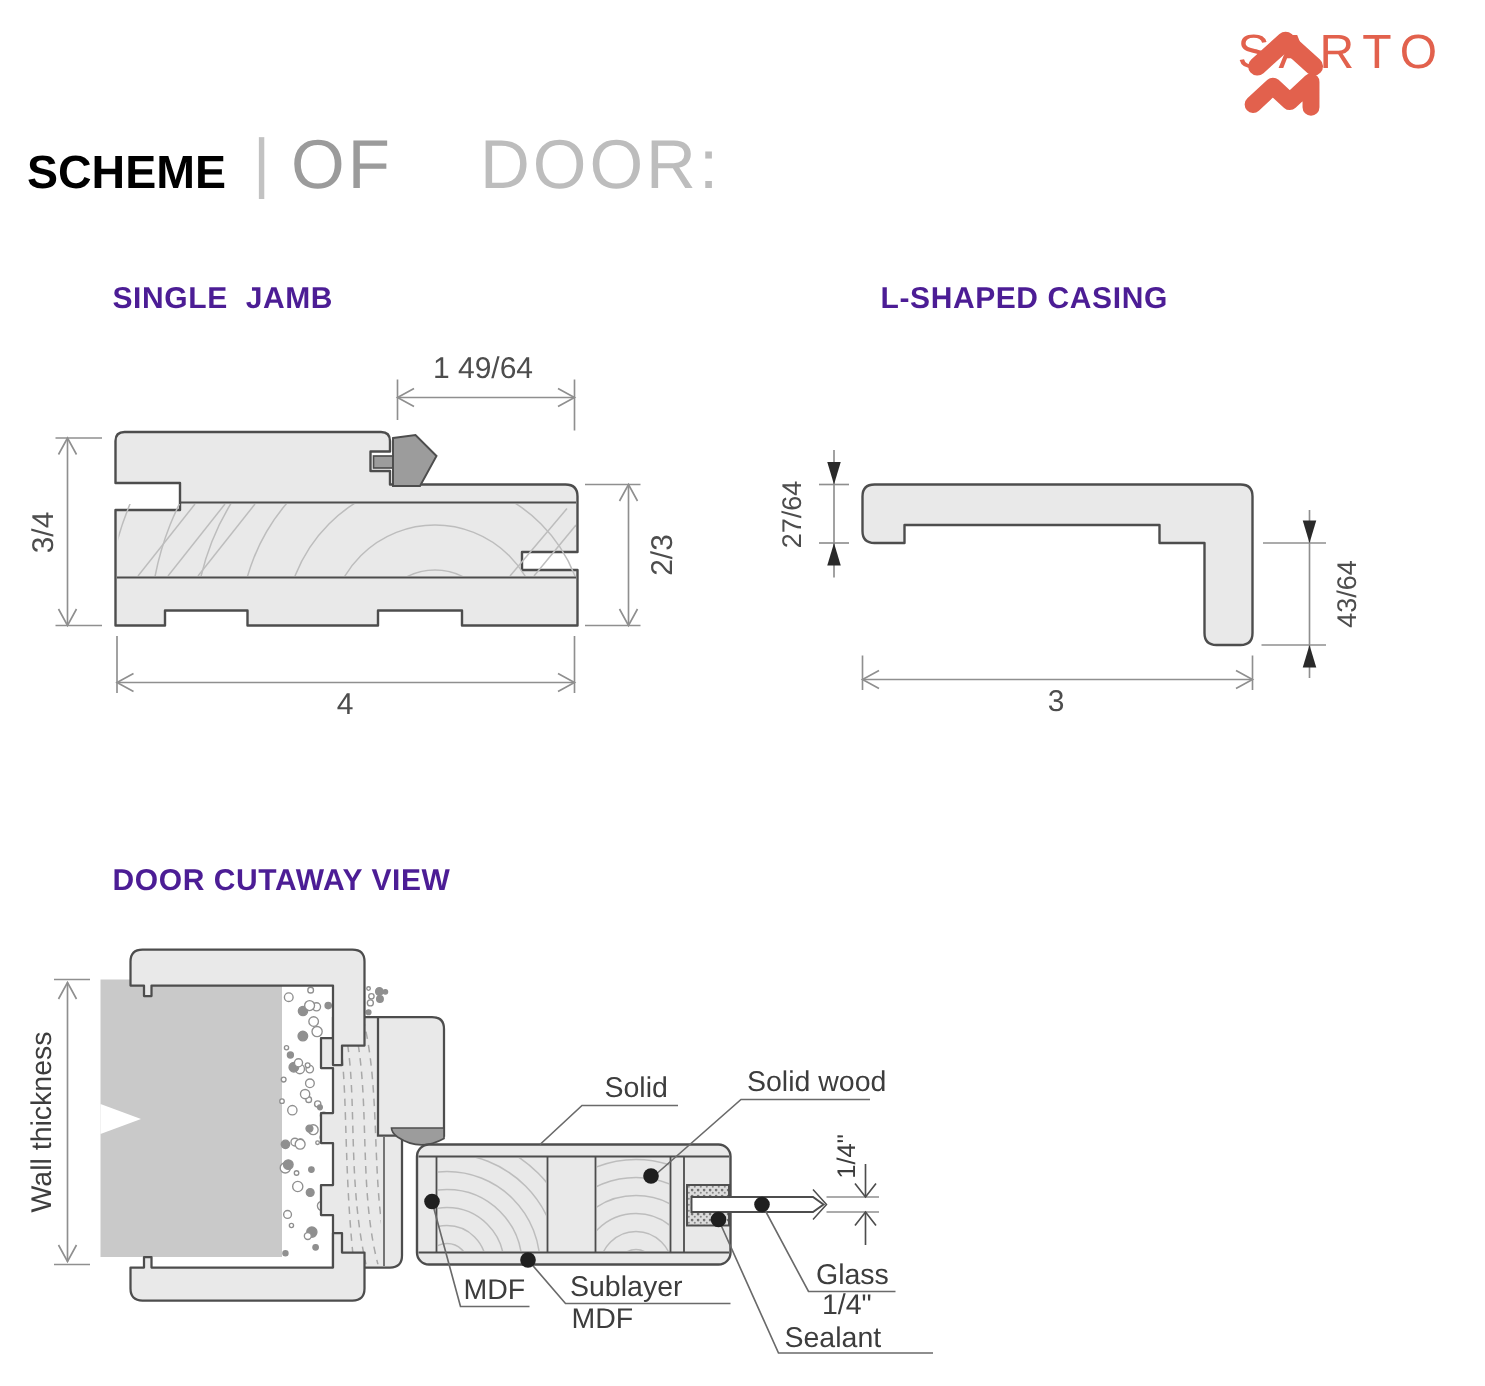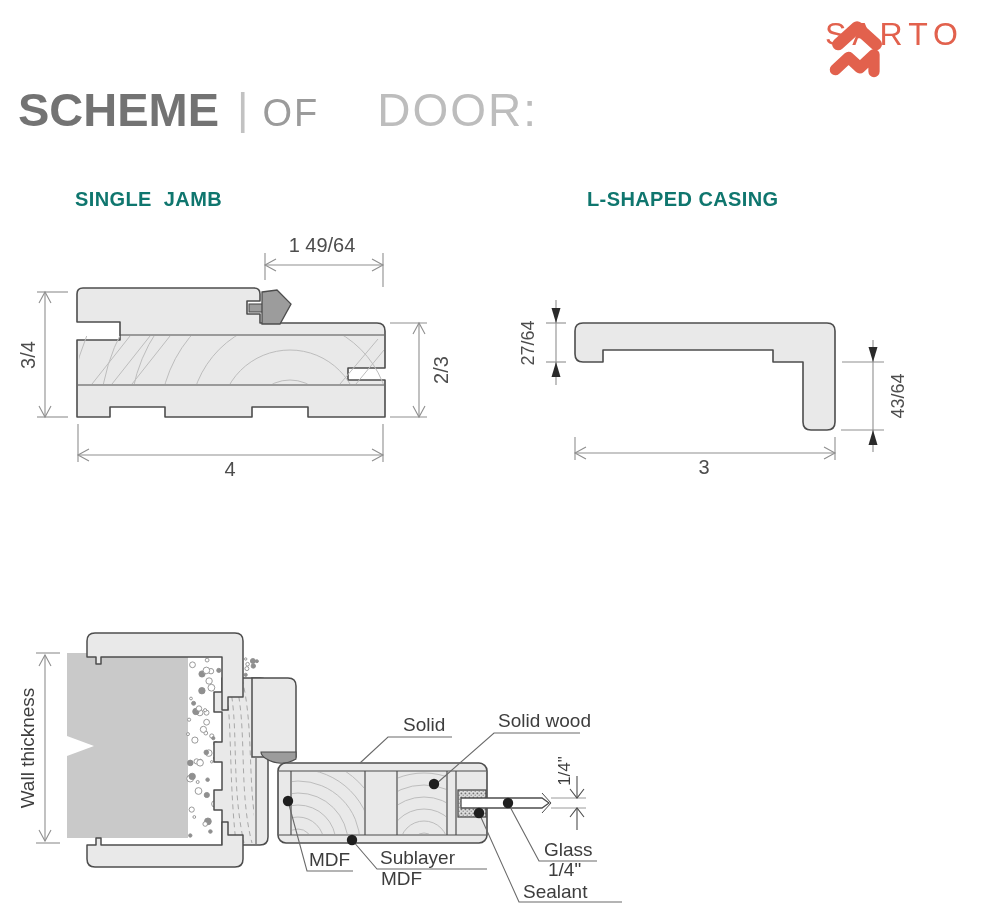--- a/index.html
+++ b/index.html
@@ -7,27 +7,27 @@
     position:relative;width:990px;height:924px;background:#ffffff;overflow:hidden;
     font-family:"Liberation Sans",sans-serif;
   }
   
   .logo{position:absolute;top:16px;right:26px;display:flex;align-items:center;gap:14px;}
   .logo-text{
     font-size:32px;letter-spacing:6px;color:#e2614d;font-weight:400;
   }
   
   .title{position:absolute;left:18px;top:82px;white-space:nowrap;}
-  .title .t-main{font-size:47px;font-weight:700;color:#737373;letter-spacing:0px;text-align:center;}
+  .title .t-main{font-size:31px;font-weight:700;color:#000000;letter-spacing:0px;text-align:center;}
   .title .t-sep{font-size:44px;font-weight:100;color:#c2c2c2;margin:0 14px 0 18px;position:relative;top:-2px;}
-  .title .t-of{font-size:38px;font-weight:400;color:#9b9b9b;letter-spacing:2px;margin-right:12px;}
+  .title .t-of{font-size:46px;font-weight:400;color:#9b9b9b;letter-spacing:2px;margin-right:12px;}
   .title .t-door{font-size:46px;font-weight:400;color:#bdbdbd;letter-spacing:2px;margin-left:46px;}
   
   .sec-heading{
-    position:absolute;font-size:20px;font-weight:700;color:#0f766e;
+    position:absolute;font-size:20px;font-weight:700;color:#4c1d95;
     letter-spacing:0.4px;white-space:pre;
   }
   #h-single{left:75px;top:188px;}
   #h-casing{left:570px;top:188px;margin-left:17px;}
   #h-cutaway{left:75px;top:576px;}
   svg{position:absolute;left:0;top:0;}
   svg text{font-family:"Liberation Sans",sans-serif;}
   .dim-num{font-size:20px;fill:#4d4d4d;}
   .dim-num-sm{font-size:18px;fill:#4d4d4d;}
   .callout{font-size:19px;fill:#3d3d3d;}
@@ -44,20 +44,21 @@
     </svg>
     <span class="logo-text">SARTO</span>
   </div>
 
   <div class="title">
     <span class="t-main">SCHEME</span><span class="t-sep">|</span><span class="t-of">OF</span><span class="t-door">DOOR:</span>
   </div>
 
   <div id="h-single" class="sec-heading">SINGLE  JAMB</div>
   <div id="h-casing" class="sec-heading">L-SHAPED CASING</div>
+  <div id="h-cutaway" class="sec-heading">DOOR CUTAWAY VIEW</div>
 
   <svg width="990" height="924" viewBox="0 0 990 924">
     <defs>
       <clipPath id="clip-jamb-band">
           <rect x="79" y="336" width="305" height="48"></rect>
         </clipPath>
       <clipPath id="clip-jamb-vert">
           <rect x="223" y="679" width="31" height="164"></rect>
         </clipPath>
       <clipPath id="clip-mdf1">

